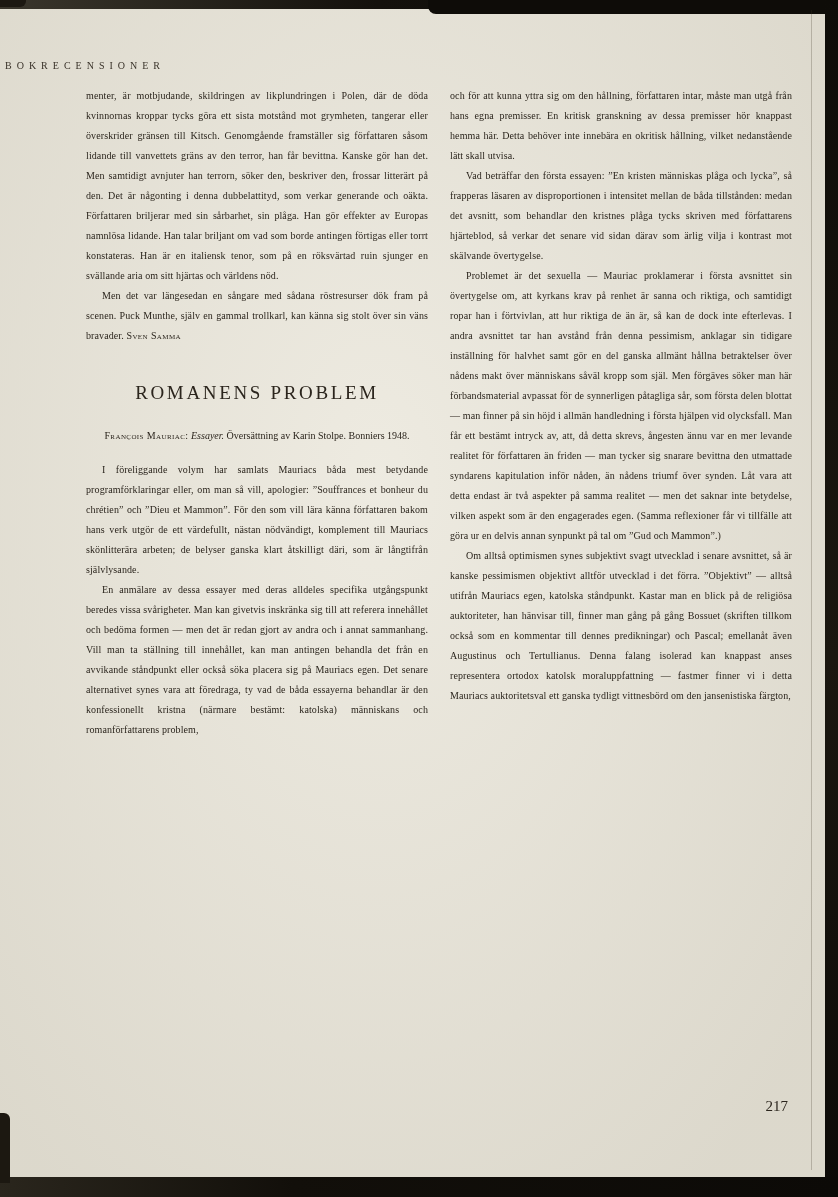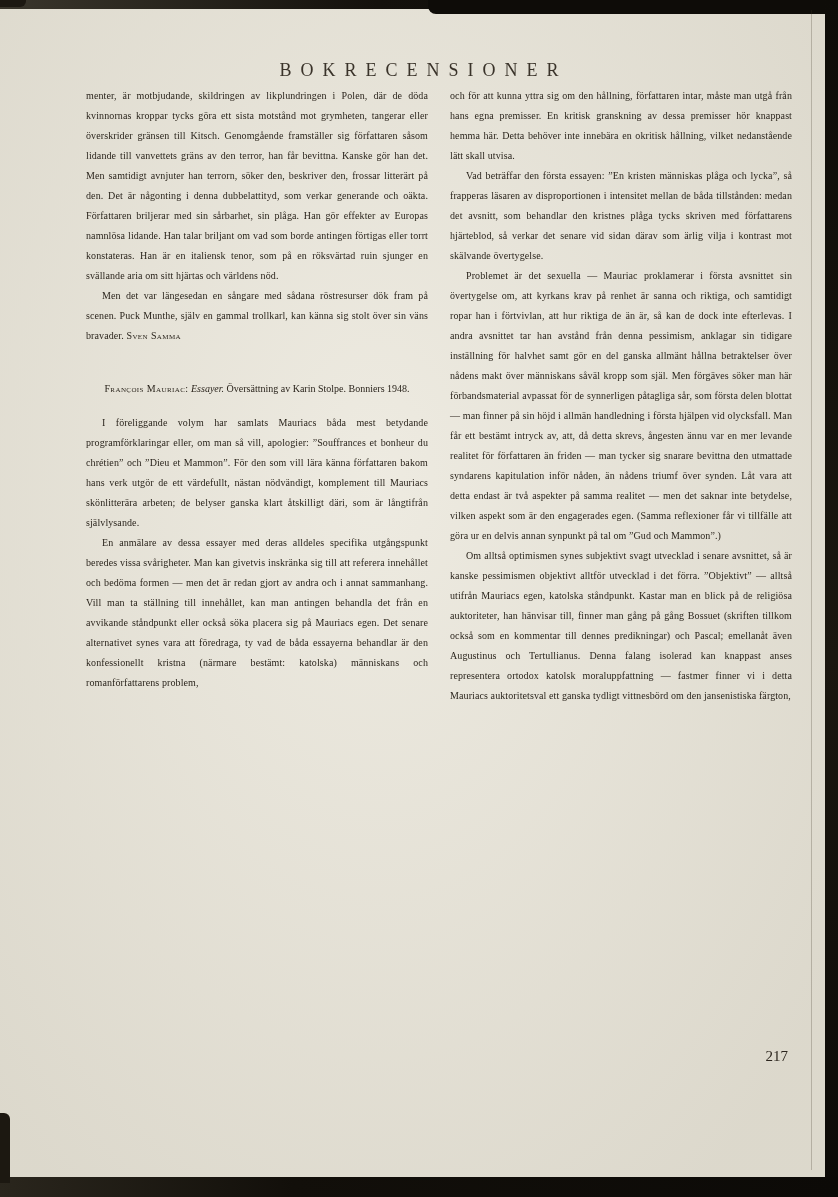--- a/index.html
+++ b/index.html
@@ -21,22 +21,21 @@
   .scan-top{position:absolute;top:0;left:0;width:100%;height:9px;background:linear-gradient(90deg,#3a362c 0%,#14110c 45%,#0c0a07 100%);}
   .scan-top-right{position:absolute;top:0;right:0;width:410px;height:14px;background:#0e0c08;border-bottom-left-radius:8px;}
   .scan-right{position:absolute;top:0;right:0;width:13px;height:100%;background:linear-gradient(180deg,#0e0c08,#1b1710 55%,#0c0a07);}
   .scan-bottom{position:absolute;bottom:0;left:0;width:100%;height:20px;background:linear-gradient(90deg,#2a261d 0%,#120f0a 35%,#0c0a07 100%);}
   .scan-corner-tl{position:absolute;top:0;left:0;width:26px;height:7px;background:#1c1811;border-bottom-right-radius:6px;}
   .scan-corner-bl{position:absolute;bottom:14px;left:0;width:10px;height:70px;background:#1c1811;border-top-right-radius:6px;}
   .scan-line-right{position:absolute;top:10px;right:26px;width:1px;height:1160px;background:rgba(60,50,35,.25);}
 
   .running-head{
     position:absolute;top:60px;left:0;width:100%;
-    text-align:center;
-    font-size:18px;letter-spacing:.5em;text-indent:.5em;
+    font-size:10px;letter-spacing:.5em;text-indent:.5em;
     color:#3a332a;
   }
   .columns{
     position:absolute;top:86px;left:86px;width:706px;
     display:flex;gap:22px;
   }
   .col{width:342px;}
   .para{
     margin:0;
     font-size:10px;line-height:20px;
@@ -55,21 +54,21 @@
     color:#2b251d;
   }
   .heading-line{display:block;}
   .biblio{
     margin:0 6px 14px 6px;
     text-align:center;
     font-size:10px;line-height:21px;
   }
   .biblio-price{display:block;}
   .page-number{
-    position:absolute;top:1048px;right:50px;
+    position:absolute;top:1098px;right:50px;
     font-size:15px;color:#2b251d;
   }
 </style>
 </head>
 <body>
 
 <div class="page">
 
   <div class="scan-top"></div>
   <div class="scan-top-right"></div>
@@ -81,20 +80,21 @@
 
   <div class="running-head">BOKRECENSIONER</div>
 
   <div class="columns">
 
     <div class="col">
       <p class="para">menter, är motbjudande, skildringen av likplundringen i Polen, där de döda kvinnornas kroppar tycks göra ett sista motstånd mot grymheten, tangerar eller överskrider gränsen till Kitsch. Genomgående framställer sig författaren såsom lidande till vanvettets gräns av den terror, han får bevittna. Kanske gör han det. Men samtidigt avnjuter han terrorn, söker den, beskriver den, frossar litterärt på den. Det är någonting i denna dubbelattityd, som verkar generande och oäkta. Författaren briljerar med sin sårbarhet, sin plåga. Han gör effekter av Europas namnlösa lidande. Han talar briljant om vad som borde antingen förtigas eller torrt konstateras. Han är en italiensk tenor, som på en röksvärtad ruin sjunger en svällande aria om sitt hjärtas och världens nöd.</p>
       <p class="para indent"><span>Men det var längesedan en sångare med sådana röstresurser dök fram på scenen. Puck Munthe, själv en gammal trollkarl, kan känna sig stolt över sin väns bravader.</span> <span class="smallcaps">Sven Samma</span></p>
 
       <h2 class="section-heading">
+        <span class="heading-line">ROMANENS PROBLEM</span>
       </h2>
 
       <p class="biblio">
         <span class="smallcaps">François Mauriac:</span>
         <span class="italic">Essayer.</span>
         <span>Översättning av Karin Stolpe. Bonniers 1948.</span>
       </p>
 
       <p class="para indent">I föreliggande volym har samlats Mauriacs båda mest betydande programförklaringar eller, om man så vill, apologier: ”Souffrances et bonheur du chrétien” och ”Dieu et Mammon”. För den som vill lära känna författaren bakom hans verk utgör de ett värdefullt, nästan nödvändigt, komplement till Mauriacs skönlitterära arbeten; de belyser ganska klart åtskilligt däri, som är långtifrån självlysande.</p>
       <p class="para indent">En anmälare av dessa essayer med deras alldeles specifika utgångspunkt beredes vissa svårigheter. Man kan givetvis inskränka sig till att referera innehållet och bedöma formen — men det är redan gjort av andra och i annat sammanhang. Vill man ta ställning till innehållet, kan man antingen behandla det från en avvikande ståndpunkt eller också söka placera sig på Mauriacs egen. Det senare alternativet synes vara att föredraga, ty vad de båda essayerna behandlar är den konfessionellt kristna (närmare bestämt: katolska) människans och romanförfattarens problem,</p>

